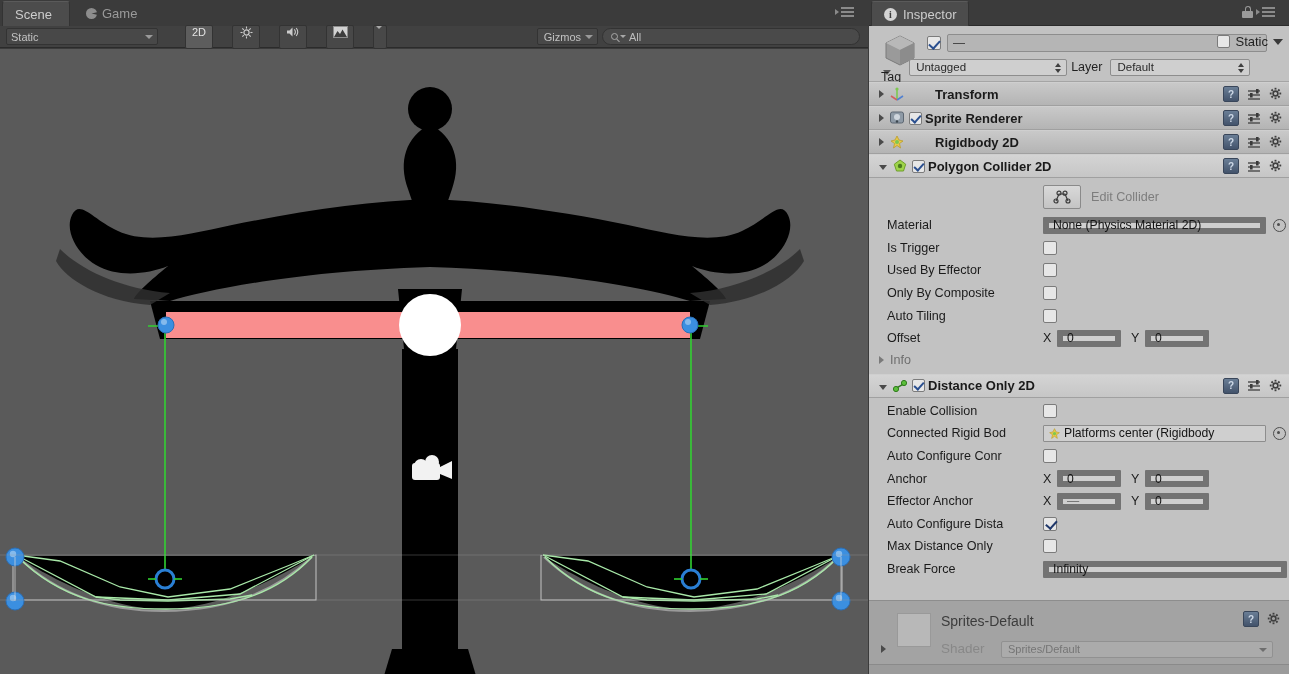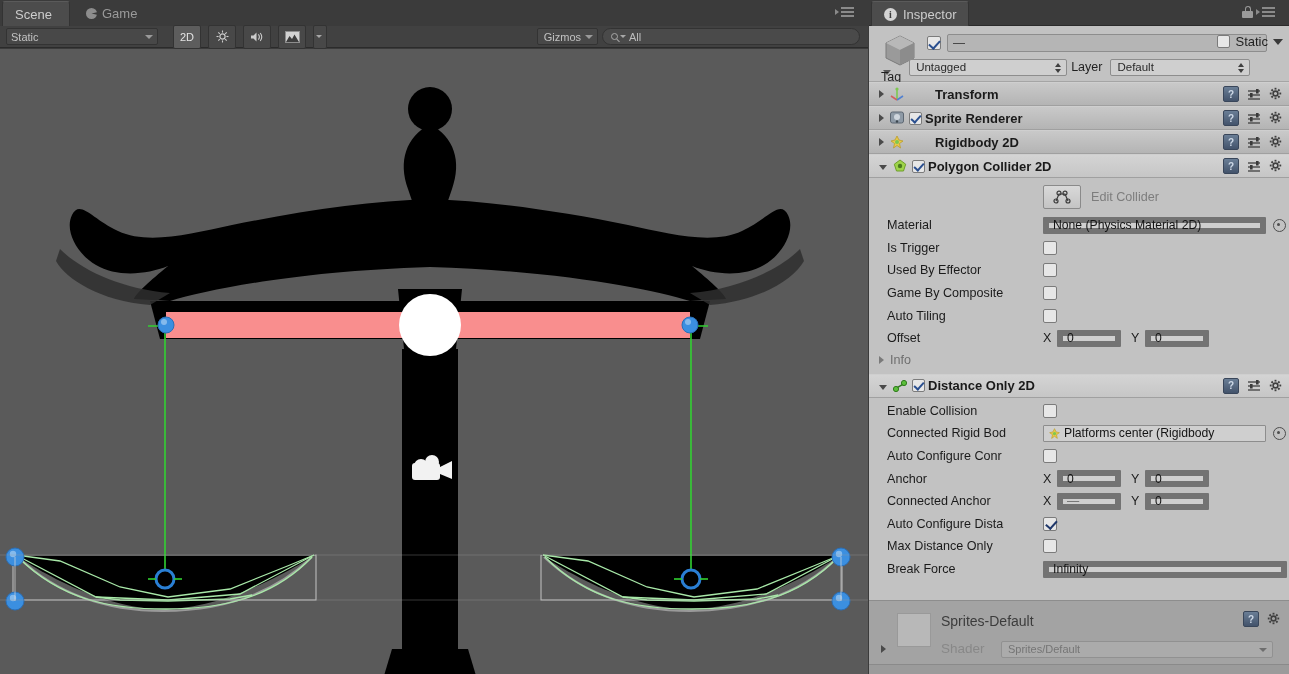--- a/index.html
+++ b/index.html
@@ -66,23 +66,23 @@
     display: flex; align-items: center; padding: 0 4px;
     font-size: 11px; color: #c2c2c2; cursor: default;
     position: relative;
   }
   .tb-dropdown .caret {
     position: absolute; right: 4px; top: 6px;
     width:0;height:0;border-left:4px solid transparent;border-right:4px solid transparent;border-top:4px solid #9a9a9a;
   }
   .tb-sep { width: 8px; }
   .tb-btn {
-    height: 24px; min-width: 28px; margin-left: 7px;
+    height: 24px; min-width: 28px; margin-left: 19px;
     background: #484848; border: 1px solid #333; border-radius: 2px;
-    display: flex; align-items: center; justify-content: center;
+    display: flex; justify-content: center;
     font-size: 11px; color: #c6c6c6; cursor: default;
   }
   .tb-btn.on { background: #5d5d5d; color: #e4e4e4; }
   .tb-spacer { flex: 1; }
   .tb-gizmos {
     height: 17px; padding: 0 16px 0 6px; position: relative;
     background: #484848; border: 1px solid #333; border-radius: 2px;
     display: flex; align-items: center;
     font-size: 11px; color: #c2c2c2; cursor: default;
   }
@@ -724,21 +724,21 @@
         <span class="plabel">Is Trigger</span>
         <span class="pcheck"></span>
       </div>
 
       <div class="prow">
         <span class="plabel">Used By Effector</span>
         <span class="pcheck"></span>
       </div>
 
       <div class="prow">
-        <span class="plabel">Game By Composite</span>
+        <span class="plabel">Only By Composite</span>
         <span class="pcheck"></span>
       </div>
 
       <div class="prow">
         <span class="plabel">Auto Tiling</span>
         <span class="pcheck"></span>
       </div>
 
       <div class="prow">
         <span class="plabel">Offset</span>
@@ -825,21 +825,21 @@
             <span>0</span>
           </span>
           <span class="axl" style="margin-left:6px">Y</span>
           <span class="ptext" style="width:64px">
             <span>0</span>
           </span>
         </span>
       </div>
 
       <div class="prow">
-        <span class="plabel">Connected Anchor</span>
+        <span class="plabel">Effector Anchor</span>
         <span class="xy">
           <span class="axl">X</span>
           <span class="ptext" style="width:64px; color:#6c6c6c">
             <span>—</span>
           </span>
           <span class="axl" style="margin-left:6px">Y</span>
           <span class="ptext" style="width:64px">
             <span>0</span>
           </span>
         </span>

